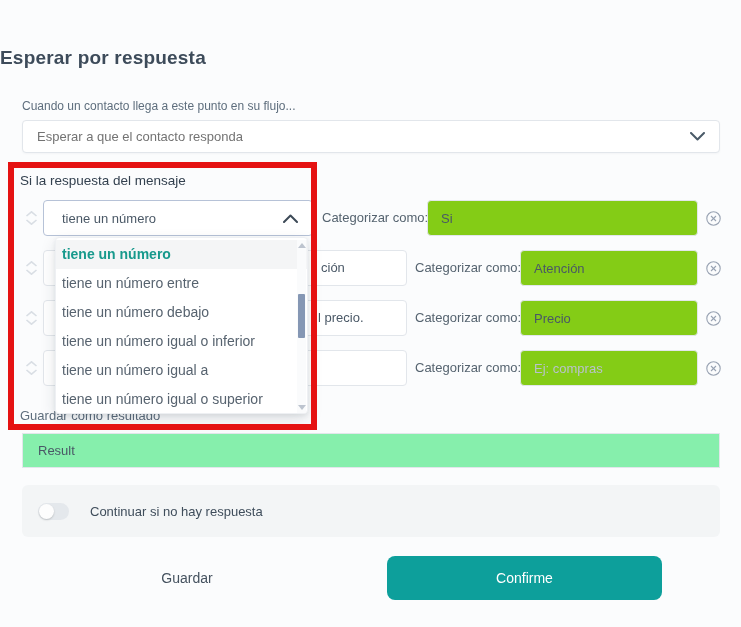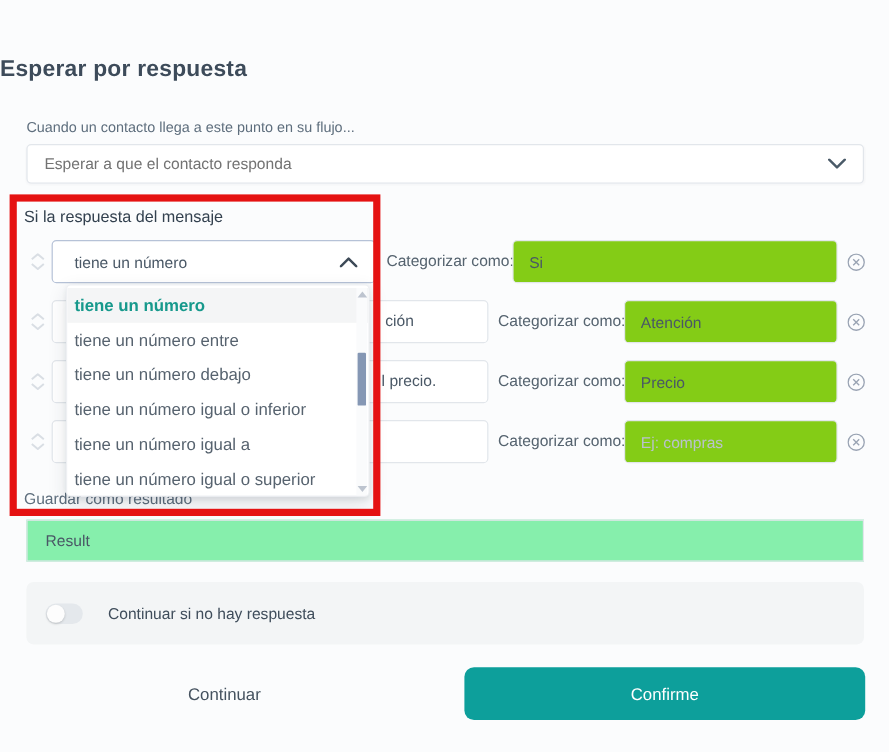--- a/index.html
+++ b/index.html
@@ -143,21 +143,21 @@
     box-shadow:0 1px 2px rgba(0,0,0,.18);
   }
   .toggle-label { margin-left:21px; font-size:13px; color:#3f4d5b;text-align:right; }
 
   .cancel-btn {
     position:absolute; top:556px; left:87px; width:200px; height:44px;
     background:none; border:none; font-size:14px; color:#45525f;
     font-family:"Liberation Sans","DejaVu Sans",sans-serif; cursor:pointer;
   }
   .confirm-btn {
-    position:absolute; top:556px; left:387px; width:334px; height:44px;
+    position:absolute; top:556px; left:387px; width:275px; height:44px;
     background:#0d9f9b; border:none; border-radius:8px;
     font-size:14px; color:#ffffff;
     font-family:"Liberation Sans","DejaVu Sans",sans-serif; cursor:pointer;
   }
 
   
   .highlight-rect {
     position:absolute; left:8px; top:162px; width:309px; height:268px;
     border:6px solid #e51212; z-index:10; pointer-events:none;
   }
@@ -288,16 +288,16 @@
 
 <input class="result-input" value="Result" style="">
 
 <div class="toggle-panel">
   <span class="toggle">
       <span class="knob"></span>
     </span>
   <span class="toggle-label">Continuar si no hay respuesta</span>
 </div>
 
-<button class="cancel-btn">Continuar</button>
+<button class="cancel-btn">Guardar</button>
 <button class="confirm-btn">Confirme</button>
 
 <div class="highlight-rect"></div>
 
 </body></html>

